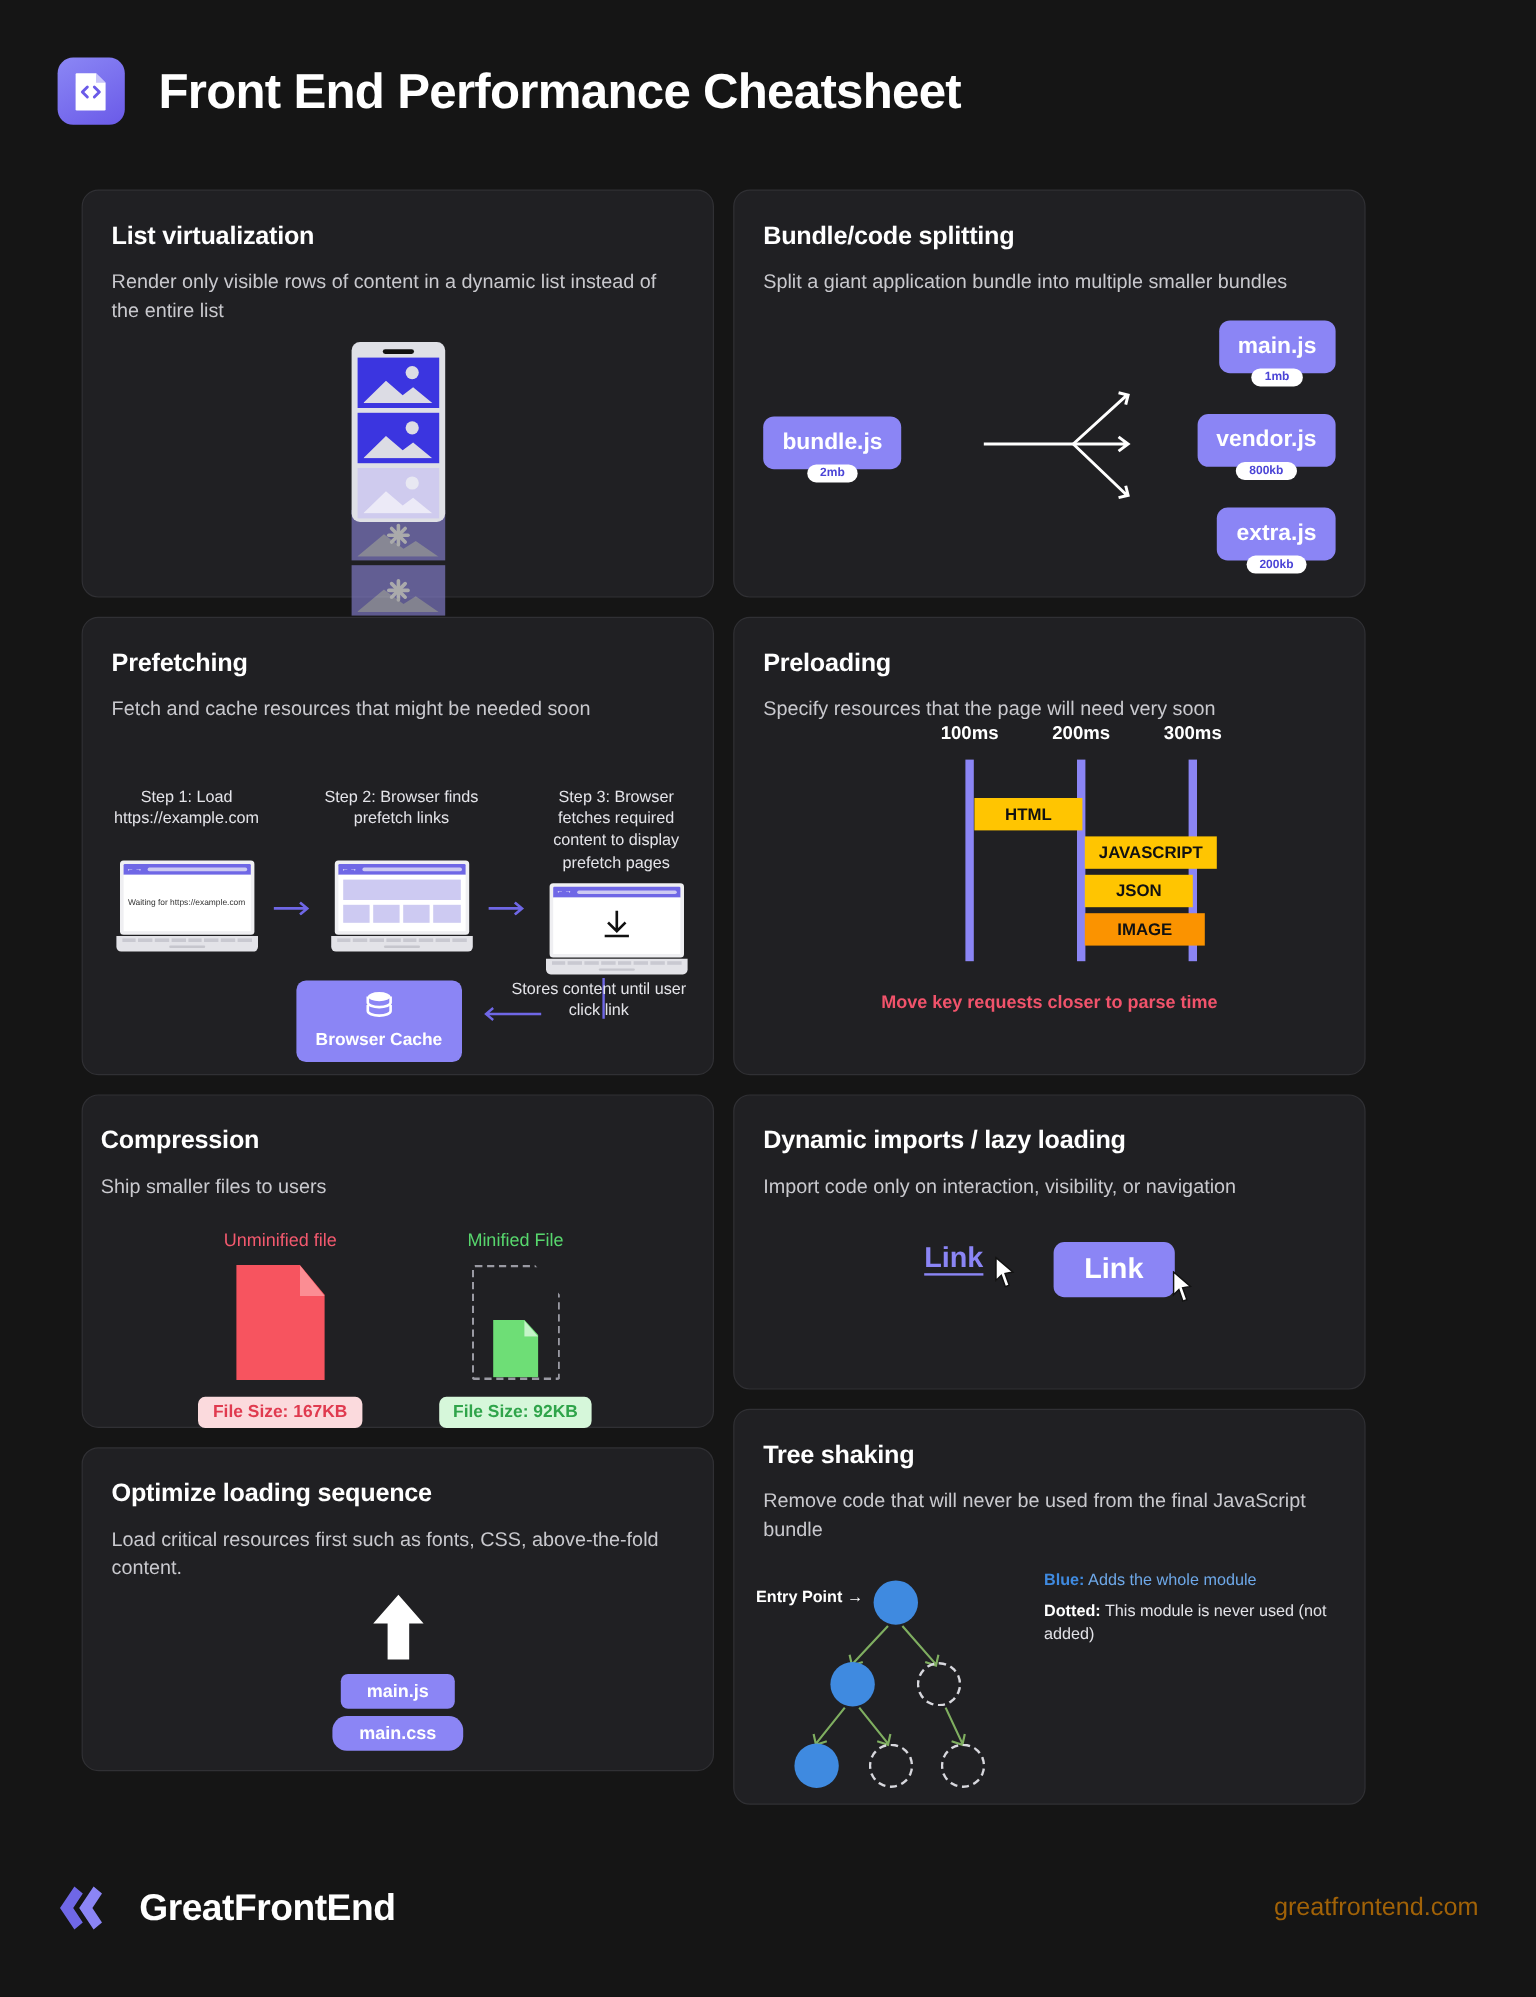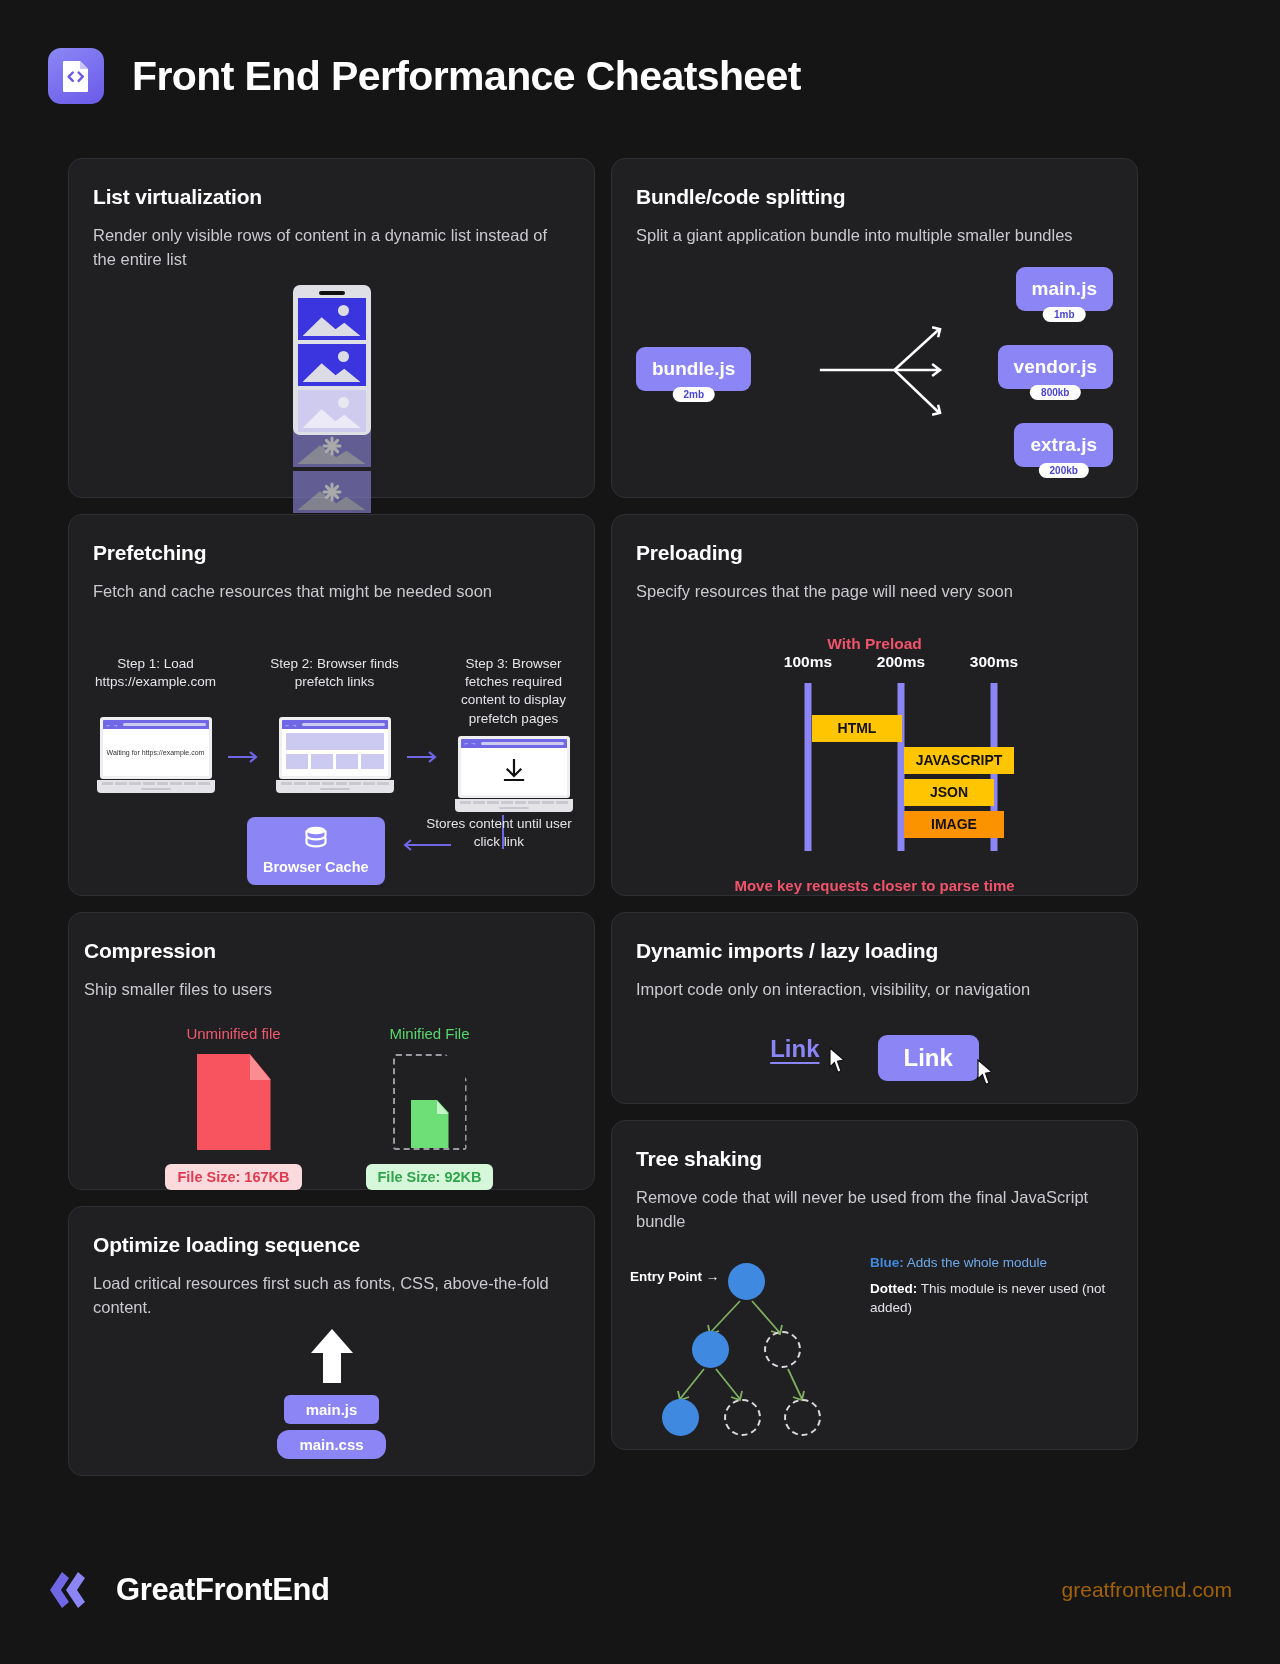--- a/index.html
+++ b/index.html
@@ -181,21 +181,21 @@
   .doc-small .sheet { width:38px; height:48px; background:#6ede76; clip-path: polygon(0 0, 70% 0, 100% 26%, 100% 100%, 0 100%); }
   .doc-small .fold { position:absolute; right:0; top:0; width:12px; height:14px; background:#c4f4c8; clip-path: polygon(0 0, 100% 100%, 0 100%); }
   .size-pill {
     display:inline-block; margin-top: 14px; border-radius: 6px;
     font-size: 14.5px; font-weight:700; padding: 5px 12px;
   }
   .size-pill.red { background:#fbdadd; color:#e03a4f; }
   .size-pill.green { background:#d6f7da; color:#2fa44a; }
 
   
-  .c-dynamic { height: 192px; }
+  .c-dynamic { height: 246px; }
   .dyn-area { position:absolute; left:0; right:0; top: 122px; display:flex; justify-content:center; gap: 58px; }
   .dyn-item { position:relative; }
   .link-plain {
     color:#8b85f5; font-size: 24px; font-weight:700; text-decoration: underline;
     text-underline-offset: 5px; text-decoration-thickness: 2px;
   }
   .link-btn {
     background:#8b85f5; color:#fff; font-size:24px; font-weight:700;
     border-radius:9px; padding: 9px 26px; display:inline-block;
   }
@@ -487,21 +487,20 @@
           <div class="chip b-extra">
             <span>extra.js</span>
             <span class="sz">200kb</span>
           </div>
         </div>
       </div>
 
       <div class="card c-preload">
         <div class="card-title">Preloading</div>
         <div class="card-desc">Specify resources that the page will need very soon</div>
-        <div class="preload-title">With Preload</div>
         <div class="timeline">
           <div class="tick" style="left:172px">100ms</div>
           <div class="tick" style="left:265px">200ms</div>
           <div class="tick" style="left:358px">300ms</div>
 
           <div class="vline" style="left:172px"></div>
           <div class="vline" style="left:265px"></div>
           <div class="vline" style="left:358px"></div>
 
           <div class="bar" style="left:176px;width:90px;top:62px">HTML</div>

